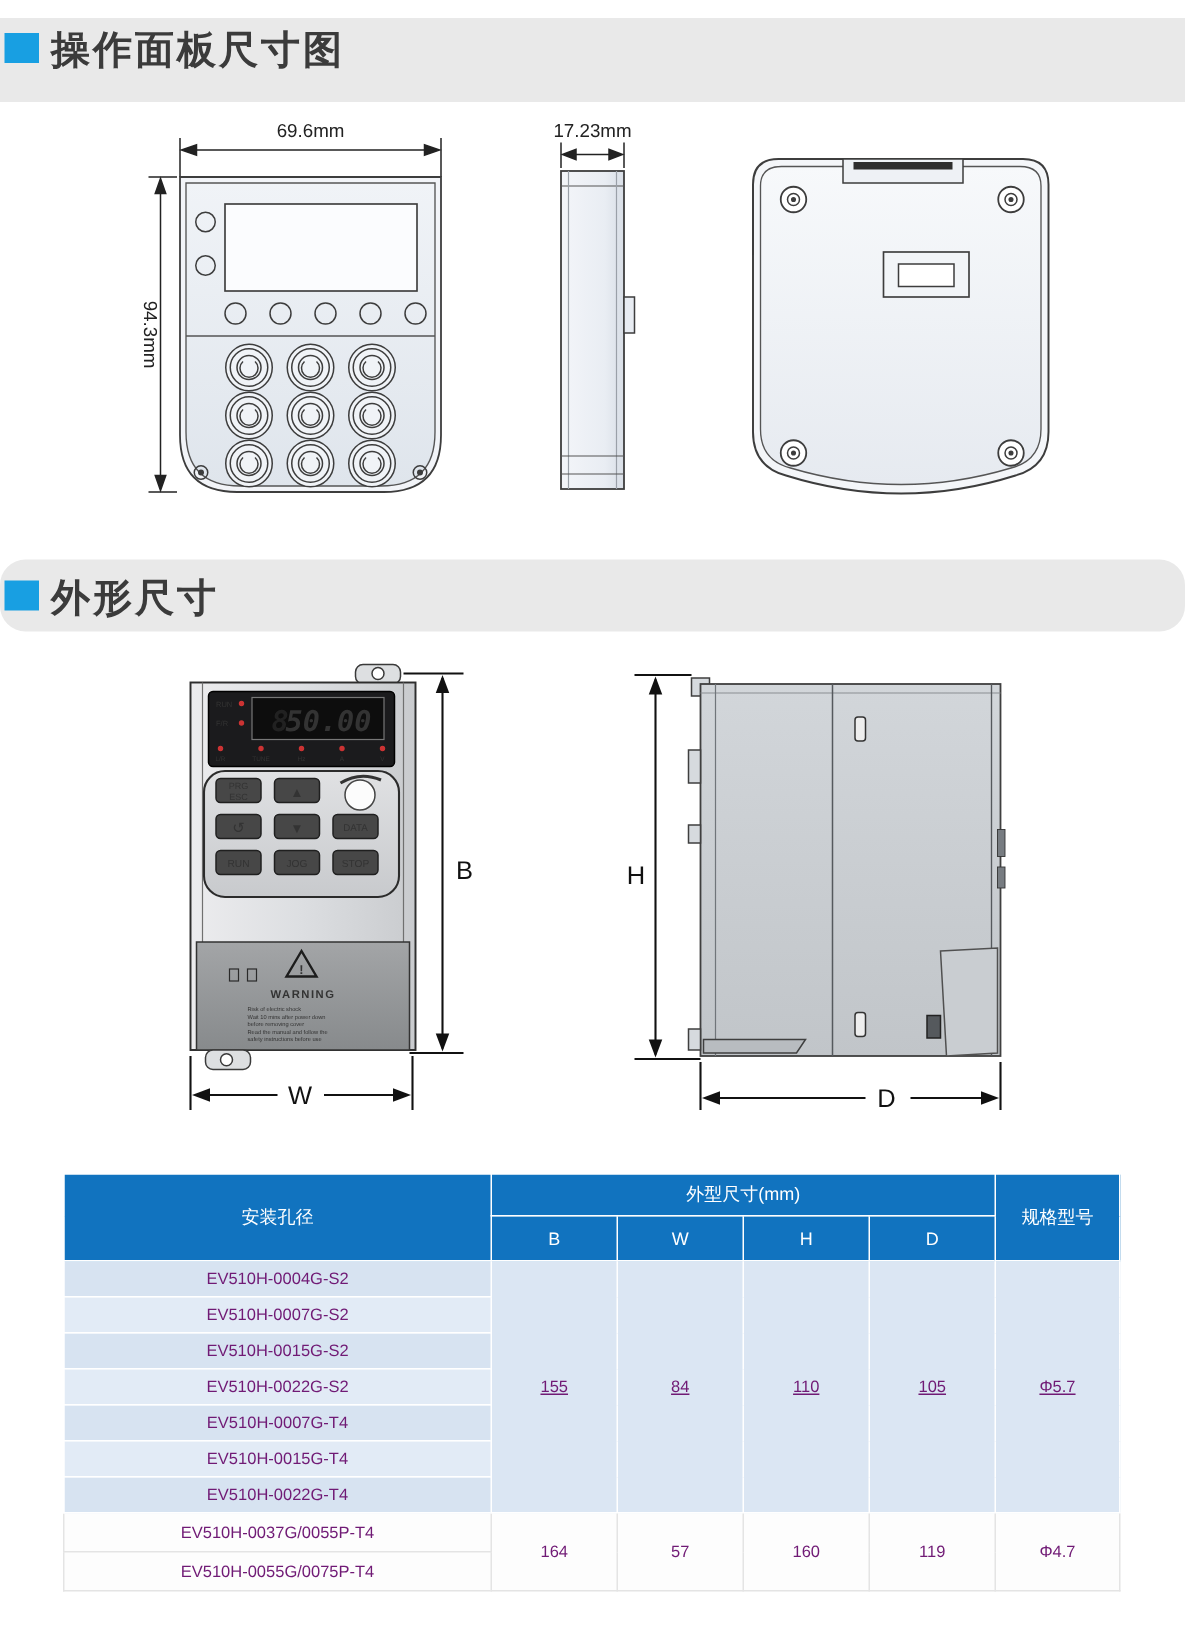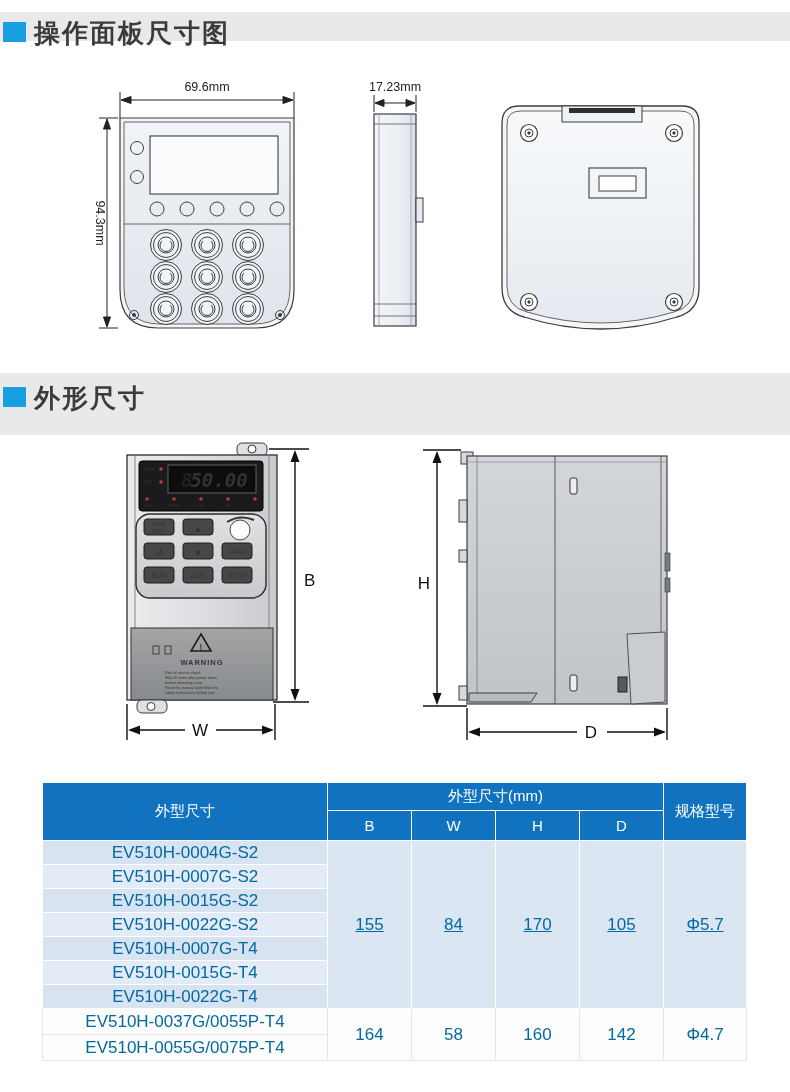--- a/index.html
+++ b/index.html
@@ -2,36 +2,36 @@
 <html><head>
 <meta charset="utf-8">
 <style>
   html,body{margin:0;padding:0;background:#fff;}
   .page{position:relative;width:790px;height:1092px;background:#fff;overflow:hidden;
         font-family:"Liberation Sans","DejaVu Sans",sans-serif;}
   .band{position:absolute;left:0;width:790px;background:#e9e9e9;}
   .band .sq{position:absolute;left:3px;width:23px;height:20px;background:#189fe2;}
   .band h2{margin:0;position:absolute;left:34px;font-size:26px;font-weight:600;
            color:#3b3b3b;letter-spacing:2px;line-height:1;}
-  .band1{top:12px;height:29px;}
+  .band1{top:12px;height:56px;}
   .band1 .sq{top:10px;}
   .band1 h2{top:8px;}
-  .band2{top:373px;height:62px;}
+  .band2{top:373px;height:48px;border-radius:17px;}
   .band2 .sq{top:14px;}
   .band2 h2{top:12px;}
   svg{position:absolute;}
   svg text{font-family:"Liberation Sans","DejaVu Sans",sans-serif;fill:#333;}
   .dimtxt{font-size:12.5px;fill:#222;}
   .bigdim{font-size:17px;fill:#111;}
   .seg{font-family:"DejaVu Sans Mono","Liberation Mono",monospace;font-weight:bold;font-style:italic;}
   
   .spec-table{position:absolute;left:42px;top:782px;border-collapse:collapse;table-layout:fixed;}
-  .spec-table th{background:#1173bf;color:#fff;font-weight:400;font-size:15px;
+  .spec-table th{background:#1173bf;color:#fff;font-weight:400;font-size:12px;
                  border:1px solid #fff;padding:0;}
-  .spec-table td{font-size:17px;color:#0369a1;text-align:center;border:1px solid #fff;
+  .spec-table td{font-size:11px;color:#701a75;text-align:center;border:1px solid #fff;
                  padding:0;height:23px;}
   .hr1{height:28px;} .hr2{height:30px;}
   .g1a{background:#d7e3f1;} .g1b{background:#e2ebf6;} .g1m{background:#dbe6f3;text-decoration:underline;}
   .g2 td{background:#fdfdfd;border:1px solid #e4e4e4;height:25px;}
 </style>
 </head>
 <body>
 
 <div class="page">
 
@@ -357,37 +357,37 @@
     <colgroup>
       <col style="width:285px">
         <col style="width:84px">
         <col style="width:84px">
       <col style="width:84px">
         <col style="width:84px">
         <col style="width:83px">
     </colgroup>
     <thead>
       <tr class="hr1">
-        <th rowspan="2">外型尺寸</th>
+        <th rowspan="2">安装孔径</th>
         <th colspan="4">外型尺寸(mm)</th>
         <th rowspan="2">规格型号</th>
       </tr>
       <tr class="hr2">
         <th>B</th>
         <th>W</th>
         <th>H</th>
         <th>D</th>
       </tr>
     </thead>
     <tbody>
       <tr>
         <td class="g1a">EV510H-0004G-S2</td>
         <td class="g1m" rowspan="7">155</td>
         <td class="g1m" rowspan="7">84</td>
-        <td class="g1m" rowspan="7">170</td>
+        <td class="g1m" rowspan="7">110</td>
         <td class="g1m" rowspan="7">105</td>
         <td class="g1m" rowspan="7">Φ5.7</td>
       </tr>
       <tr>
           <td class="g1b">EV510H-0007G-S2</td>
         </tr>
       <tr>
           <td class="g1a">EV510H-0015G-S2</td>
         </tr>
       <tr>
@@ -398,23 +398,23 @@
         </tr>
       <tr>
           <td class="g1b">EV510H-0015G-T4</td>
         </tr>
       <tr>
           <td class="g1a">EV510H-0022G-T4</td>
         </tr>
       <tr class="g2">
         <td>EV510H-0037G/0055P-T4</td>
         <td rowspan="2">164</td>
-        <td rowspan="2">58</td>
+        <td rowspan="2">57</td>
         <td rowspan="2">160</td>
-        <td rowspan="2">142</td>
+        <td rowspan="2">119</td>
         <td rowspan="2">Φ4.7</td>
       </tr>
       <tr class="g2">
           <td>EV510H-0055G/0075P-T4</td>
         </tr>
     </tbody>
   </table>
 
 </div>
 

